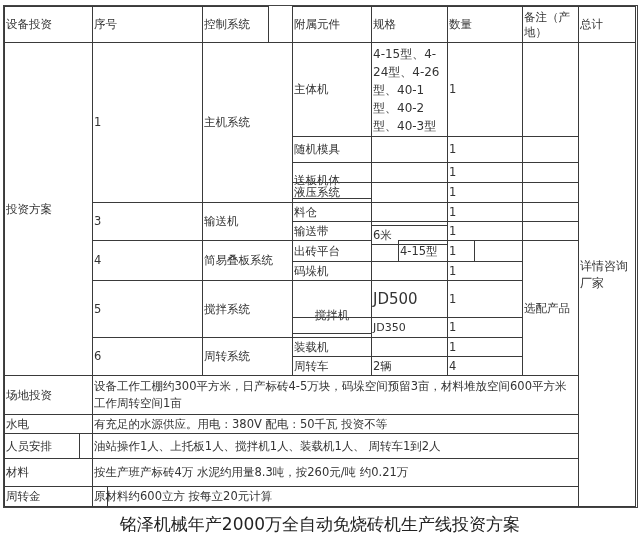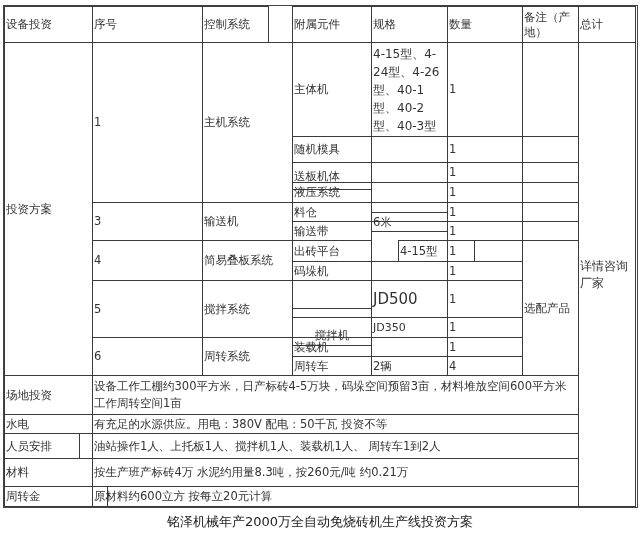--- a/index.html
+++ b/index.html
@@ -5,21 +5,21 @@
   html, body { margin: 0; padding: 0; background: #ffffff; }
   body { width: 640px; height: 541px; position: relative; overflow: hidden;
          font-family: "DejaVu Sans", "Liberation Sans", sans-serif; color: #333; }
   .grid { position: absolute; left: 0; top: 0; width: 640px; height: 541px; }
   .cell { position: absolute; box-sizing: border-box; border: 1px solid #3a3a3a;
           font-size: 11.5px; line-height: 15px; padding: 0 1px; display: flex;
           align-items: center; overflow: hidden; white-space: nowrap; }
   .cell.wrap { white-space: normal; }
   .cell.center-text { justify-content: center; }
   .caption { position: absolute; left: 0; width: 640px; top: 513px;
-             text-align: center; font-size: 13px; color: #222; }
+             text-align: center; font-size: 17px; color: #222; }
   .outer { position: absolute; left: 3px; top: 5px; width: 635px; height: 503px;
            border: 1px solid #444; box-sizing: border-box; pointer-events: none; }
 </style>
 </head>
 <body>
 
 <div class="grid">
 
   <div class="cell" style="left:4px;top:6px;width:89px;height:37px;">设备投资</div>
   <div class="cell" style="left:92px;top:6px;width:111px;height:37px;">序号</div>
@@ -37,57 +37,57 @@
   <div class="cell" style="left:292px;top:42px;width:80px;height:95px;">主体机</div>
   <div class="cell wrap" style="left:371px;top:42px;width:77px;height:95px;font-size:12px;line-height:18px;">4-15型、4-24型、4-26型、40-1型、40-2型、40-3型</div>
   <div class="cell" style="left:447px;top:42px;width:76px;height:95px;">1</div>
   <div class="cell" style="left:522px;top:42px;width:57px;height:95px;"></div>
 
   <div class="cell" style="left:292px;top:136px;width:80px;height:27px;">随机模具</div>
   <div class="cell" style="left:371px;top:136px;width:77px;height:27px;"></div>
   <div class="cell" style="left:447px;top:136px;width:76px;height:27px;">1</div>
   <div class="cell" style="left:522px;top:136px;width:57px;height:27px;"></div>
 
-  <div class="cell" style="left:292px;top:162px;width:80px;height:28px;">送板机体</div>
+  <div class="cell" style="left:292px;top:162px;width:80px;height:37px;">送板机体</div>
   <div class="cell" style="left:371px;top:162px;width:77px;height:21px;"></div>
   <div class="cell" style="left:447px;top:162px;width:76px;height:21px;">1</div>
   <div class="cell" style="left:522px;top:162px;width:57px;height:21px;"></div>
 
   <div class="cell" style="left:292px;top:182px;width:80px;height:21px;">液压系统</div>
   <div class="cell" style="left:371px;top:182px;width:77px;height:21px;"></div>
   <div class="cell" style="left:447px;top:182px;width:76px;height:21px;">1</div>
   <div class="cell" style="left:522px;top:182px;width:57px;height:21px;"></div>
 
   <div class="cell" style="left:92px;top:202px;width:111px;height:39px;">3</div>
   <div class="cell" style="left:202px;top:202px;width:91px;height:39px;">输送机</div>
   <div class="cell" style="left:292px;top:202px;width:80px;height:20px;">料仓</div>
   <div class="cell" style="left:371px;top:202px;width:77px;height:20px;"></div>
   <div class="cell" style="left:447px;top:202px;width:76px;height:20px;">1</div>
   <div class="cell" style="left:522px;top:202px;width:57px;height:20px;"></div>
 
   <div class="cell" style="left:292px;top:221px;width:80px;height:20px;">输送带</div>
-  <div class="cell" style="left:371px;top:212px;width:77px;height:20px;">6米</div>
+  <div class="cell" style="left:371px;top:225px;width:77px;height:20px;">6米</div>
   <div class="cell" style="left:447px;top:221px;width:76px;height:20px;">1</div>
   <div class="cell" style="left:522px;top:221px;width:57px;height:20px;"></div>
 
   <div class="cell" style="left:92px;top:240px;width:111px;height:41px;">4</div>
   <div class="cell" style="left:202px;top:240px;width:91px;height:41px;">简易叠板系统</div>
   <div class="cell" style="left:292px;top:240px;width:80px;height:22px;">出砖平台</div>
   <div class="cell" style="left:371px;top:240px;width:77px;height:22px;margin-left:27px;">4-15型</div>
   <div class="cell" style="left:447px;top:240px;width:76px;height:22px;">1</div>
 
   <div class="cell" style="left:292px;top:261px;width:80px;height:20px;">码垛机</div>
   <div class="cell" style="left:371px;top:261px;width:77px;height:20px;"></div>
   <div class="cell" style="left:447px;top:261px;width:76px;height:20px;">1</div>
 
   <div class="cell" style="left:522px;top:240px;width:57px;height:136px;">选配产品</div>
 
   <div class="cell" style="left:92px;top:280px;width:111px;height:58px;">5</div>
   <div class="cell" style="left:202px;top:280px;width:91px;height:58px;">搅拌系统</div>
-  <div class="cell center-text" style="left:292px;top:280px;width:80px;height:38px;padding-top:16px;margin-top:28px;">搅拌机</div>
+  <div class="cell center-text" style="left:292px;top:280px;width:80px;height:54px;padding-top:16px;">搅拌机</div>
   <div class="cell" style="left:371px;top:280px;width:77px;height:38px;font-size:15px;">JD500</div>
   <div class="cell" style="left:447px;top:280px;width:76px;height:38px;">1</div>
 
   <div class="cell" style="left:292px;top:317px;width:80px;height:21px;"></div>
   <div class="cell" style="left:371px;top:317px;width:77px;height:21px;font-size:11px;">JD350</div>
   <div class="cell" style="left:447px;top:317px;width:76px;height:21px;">1</div>
 
   <div class="cell" style="left:92px;top:337px;width:111px;height:39px;">6</div>
   <div class="cell" style="left:202px;top:337px;width:91px;height:39px;">周转系统</div>
   <div class="cell" style="left:292px;top:337px;width:80px;height:20px;">装载机</div>

